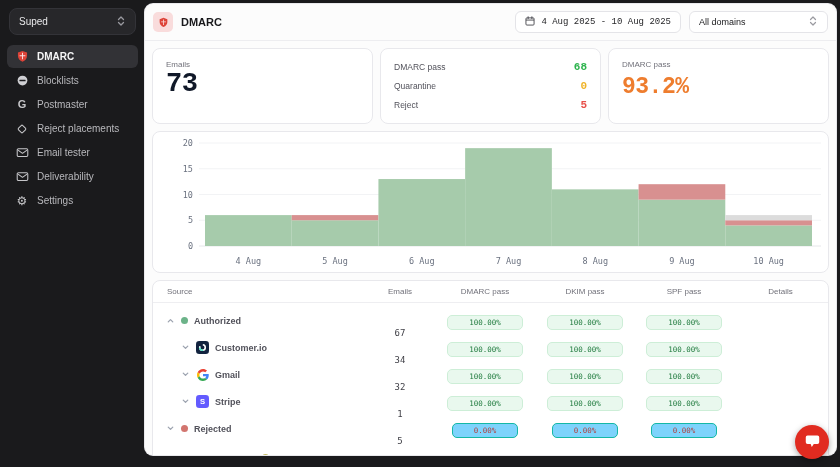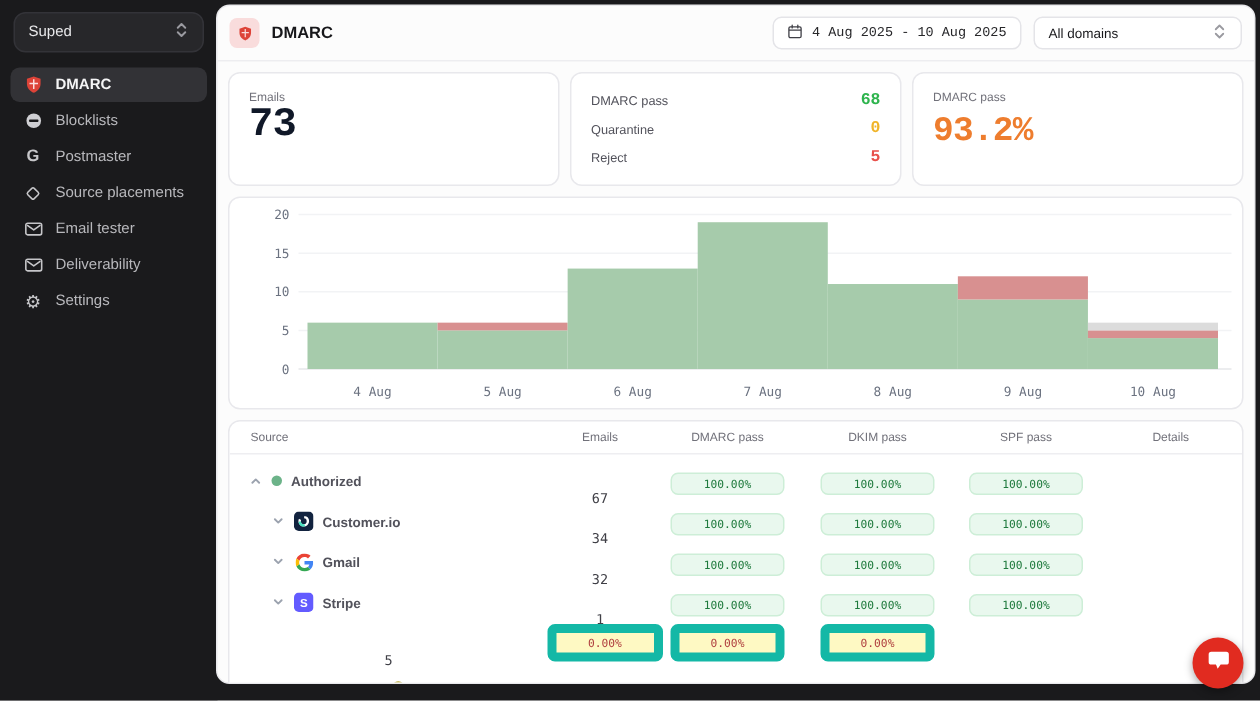--- a/index.html
+++ b/index.html
@@ -65,21 +65,21 @@
   .th { font-size:8px; color:#71717a; text-align:center; }
   .th.left { text-align:left; padding-left:14px; }
   .trow { height:27px; }
   .cell { text-align:center; }
   .cell.source { display:flex; align-items:center; gap:6px; text-align:left; }
   .src-label { font-size:9px; color:#52525b;font-weight:bold; }
   .emails-val { font-family:"DejaVu Sans Mono", monospace; font-size:9px; color:#3f3f46;margin-top:25px; }
   .badge { display:inline-block; font-family:"DejaVu Sans Mono", monospace; font-size:7.5px;
     padding:2px 21px; border-radius:5px; }
   .badge.pass { background:#e9f8ee; border:1px solid #cdeed7; color:#1f7a3d; }
-  .badge.fail { background:#fef9c3; border:6px solid #14b8a6; color:#b04040; }
+  .badge.fail { background:#7dd3fc; border:1px solid #14b8a6; color:#b04040; }
   .dash { color:#d4d4d8; font-size:8px; }
   .dot { width:7px; height:7px; border-radius:50%; flex:none; }
   .chev { width:10px; height:10px; flex:none; display:flex; align-items:center; justify-content:center; }
   .brand { width:13px; height:13px; flex:none; display:flex; align-items:center; justify-content:center; }
 
   
   .chat-fab { position:absolute; left:795px; top:425px; width:34px; height:34px; border-radius:50%;
     background:#e12b20; display:flex; align-items:center; justify-content:center; cursor:pointer;
     box-shadow:0 2px 6px rgba(0,0,0,0.35); }
 </style>
@@ -122,21 +122,21 @@
       </span>
     <span class="nav-label">Postmaster</span>
   </div>
 
   <div class="nav-item">
     <span class="nav-ic">
       <svg width="12" height="12" viewBox="0 0 16 16">
           <rect x="4" y="4" width="8" height="8" rx="1.5" transform="rotate(45 8 8)" fill="none" stroke="#c6c6c9" stroke-width="1.4"></rect>
         </svg>
     </span>
-    <span class="nav-label">Source placements</span>
+    <span class="nav-label">Reject placements</span>
   </div>
 
   <div class="nav-item">
     <span class="nav-ic">
       <svg width="13" height="13" viewBox="0 0 16 16">
           <rect x="1.5" y="3.5" width="13" height="9.5" rx="1.5" fill="none" stroke="#c6c6c9" stroke-width="1.3"></rect>
           <path d="M2.5 5l5.5 4 5.5-4" fill="none" stroke="#c6c6c9" stroke-width="1.3" stroke-linejoin="round"></path>
         </svg>
     </span>
     <span class="nav-label">Email tester</span>
@@ -344,20 +344,29 @@
               </span>
               <span class="src-label">Stripe</span>
             </div>
             <div class="cell emails-val">1</div>
             <div class="cell"><span class="badge pass">100.00%</span></div>
             <div class="cell"><span class="badge pass">100.00%</span></div>
             <div class="cell"><span class="badge pass">100.00%</span></div>
             <div class="cell"></div>
           </div>
           <div class="tgrid trow">
+            <div class="cell source" style="padding-left: 12px;">
+              <span class="chev">
+                <svg width="9" height="9" viewBox="0 0 10 10">
+                  <path d="M2.5 3.5L5 6l2.5-2.5" fill="none" stroke="#9ca3af" stroke-width="1.4" stroke-linecap="round" stroke-linejoin="round"></path>
+                </svg>
+              </span>
+              <span class="dot" style="background: rgb(210, 117, 111);"></span>
+              <span class="src-label">Rejected</span>
+            </div>
             <div class="cell emails-val">5</div>
             <div class="cell"><span class="badge fail">0.00%</span></div>
             <div class="cell"><span class="badge fail">0.00%</span></div>
             <div class="cell"><span class="badge fail">0.00%</span></div>
             <div class="cell"></div>
           </div>
           <div class="tgrid trow">
             <div class="cell source" style="padding-left: 12px; flex-direction: column;">
               <span class="chev"></span>
               <span class="dot" style="background: rgb(199, 188, 102);"></span>

